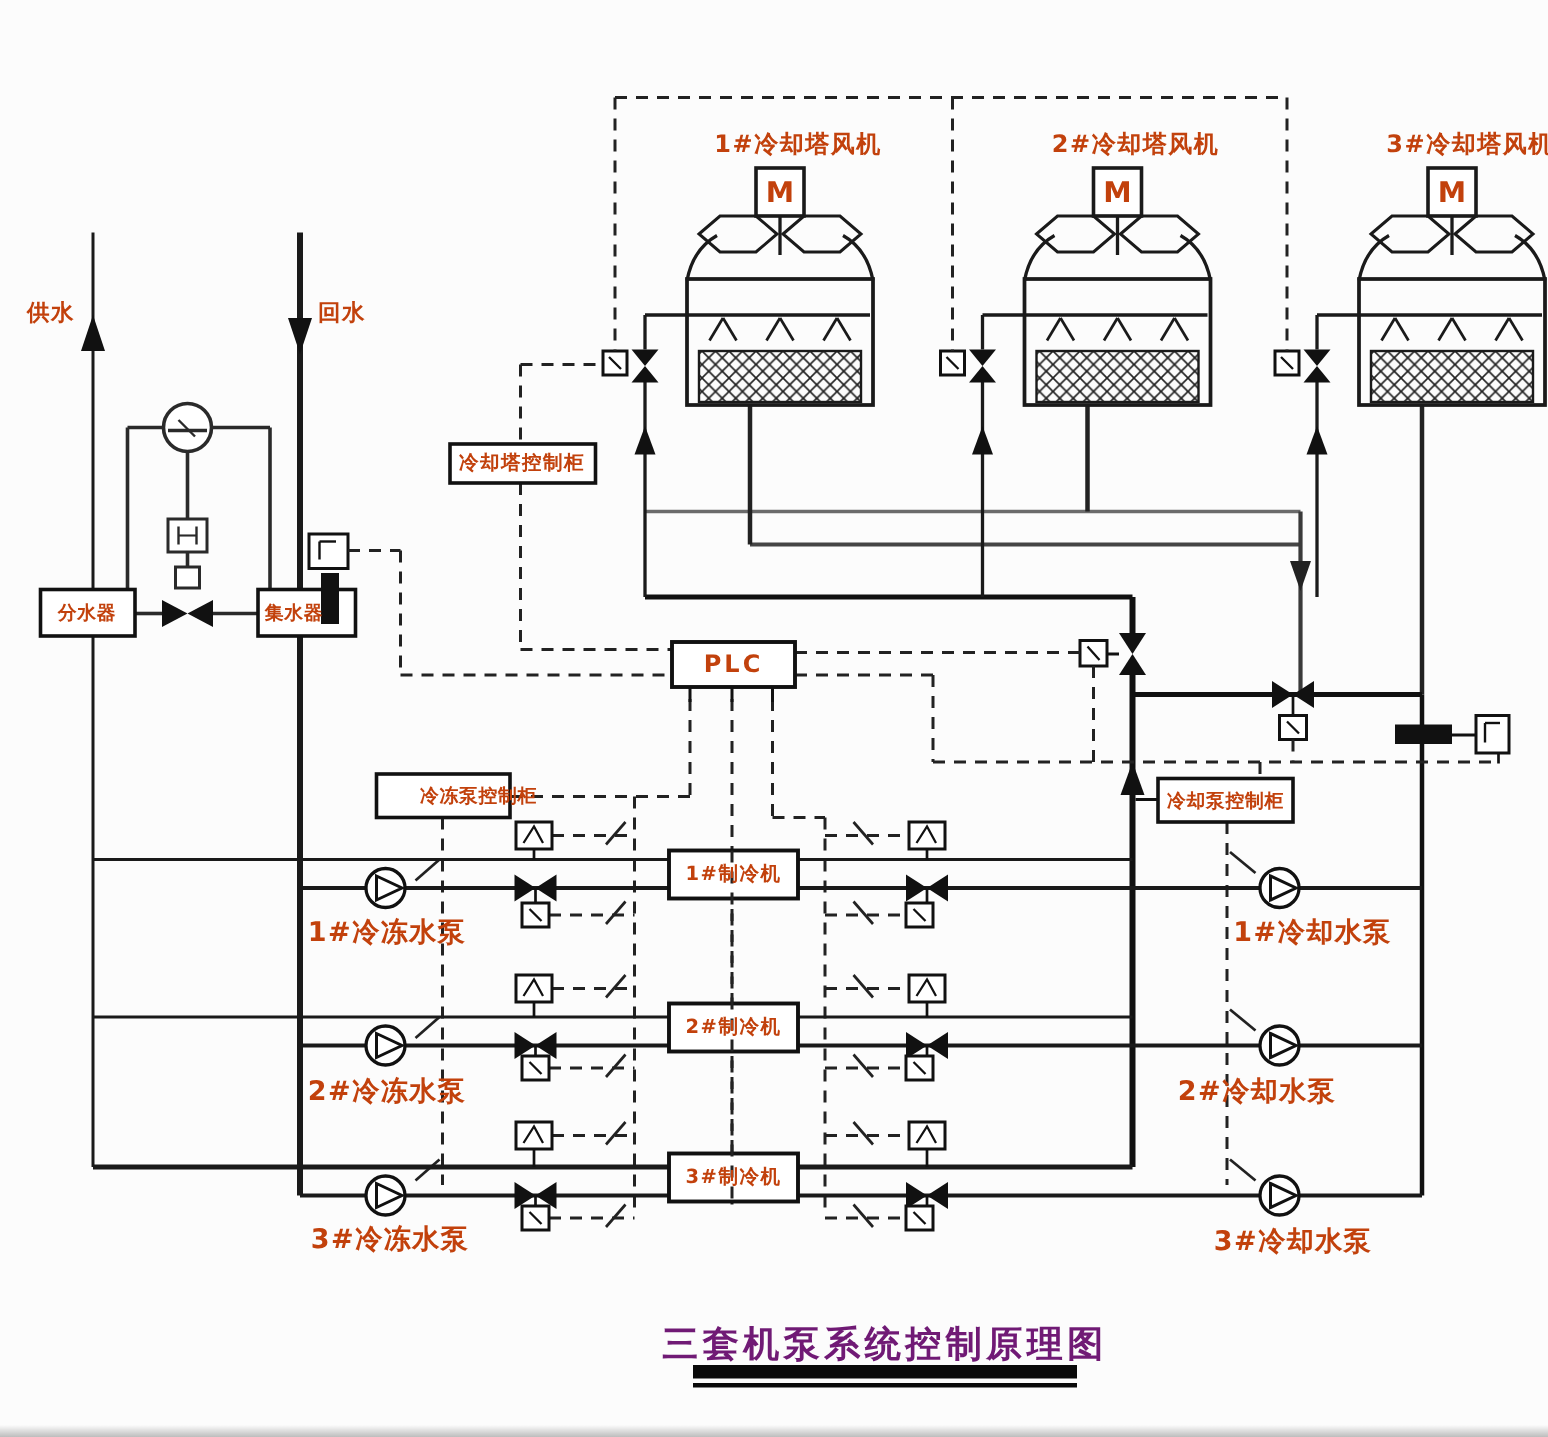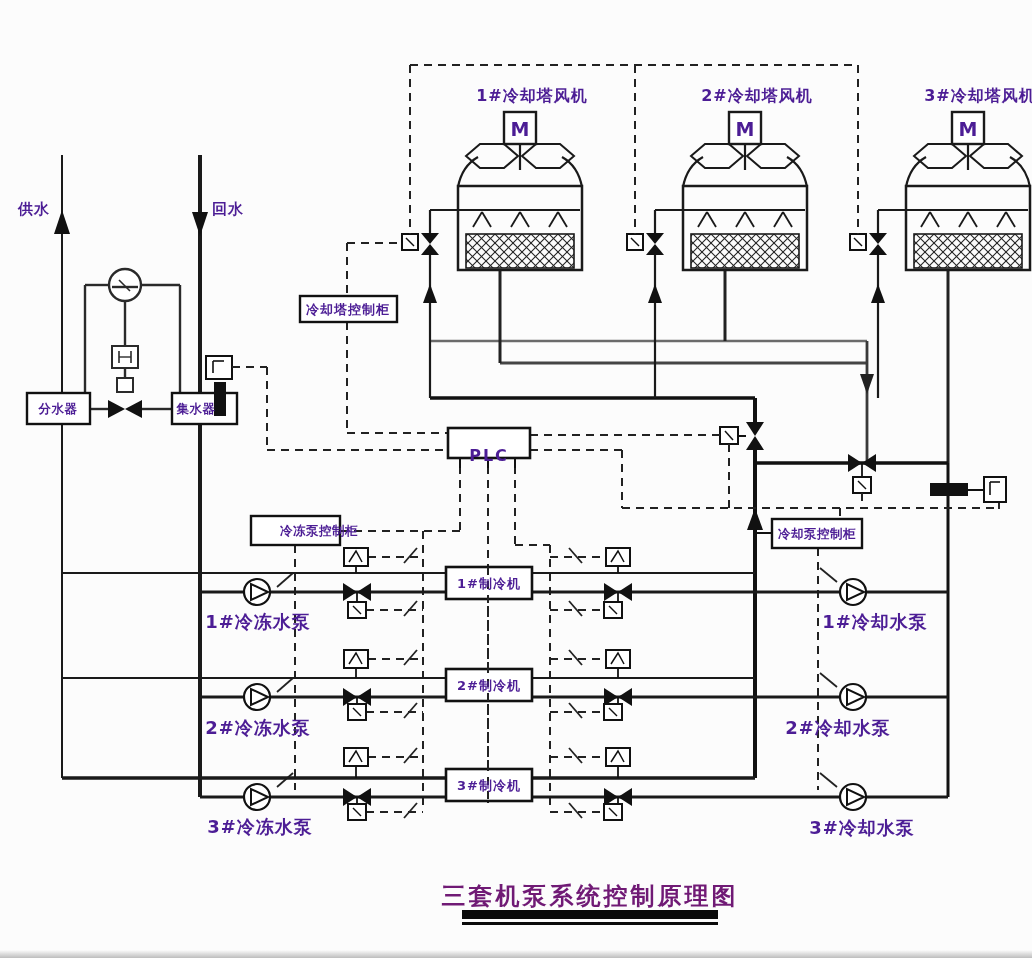--- a/index.html
+++ b/index.html
@@ -5,21 +5,21 @@
   html,body{margin:0;padding:0;background:#e8e8e8;}
   .stage{
     position:relative;width:1032px;height:958px;overflow:hidden;
     background:#fcfcfc;
     font-family:"DejaVu Sans","Liberation Sans",sans-serif;
     color:#111;
   }
   .stage svg{position:absolute;left:0;top:0;}
   .lbl{
     position:absolute;transform:translate(-50%,-50%);
-    font-weight:bold;white-space:nowrap;color:#4c1d95;
+    font-weight:bold;white-space:nowrap;color:#c2410c;
     letter-spacing:1px;line-height:1;
   }
   .f16{font-size:16px;}
   .f15{font-size:15px;}
   .f14{font-size:18px;}
   .f13{font-size:13px;}
   .f12{font-size:12.5px;letter-spacing:0.5px;}
   .plc{font-size:16px;letter-spacing:2px;}
   .mlab{font-size:19px;letter-spacing:0;}
   .title{font-size:24px;letter-spacing:3px;color:#701a75;}
@@ -399,21 +399,21 @@
 <div class="lbl mlab" style="left:745px;top:129px;">M</div>
 <div class="lbl mlab" style="left:968px;top:129px;">M</div>
 
 <div class="lbl f15" style="left:34px;top:209px;">供水</div>
 <div class="lbl f15" style="left:228px;top:209px;">回水</div>
 
 <div class="lbl f12" style="left:58px;top:409px;">分水器</div>
 <div class="lbl f12" style="left:196px;top:409px;">集水器</div>
 
 <div class="lbl f13" style="left:348px;top:309px;">冷却塔控制柜</div>
-<div class="lbl plc" style="left:489px;top:456px;">PLC</div>
+<div class="lbl plc" style="left:489px;top:443px;">PLC</div>
 <div class="lbl f12" style="left:295px;top:531px;margin-left:24px;">冷冻泵控制柜</div>
 <div class="lbl f12" style="left:817px;top:534px;">冷却泵控制柜</div>
 
 <div class="lbl f13" style="left:489px;top:583px;">1#制冷机</div>
 <div class="lbl f13" style="left:489px;top:685px;">2#制冷机</div>
 <div class="lbl f13" style="left:489px;top:785px;">3#制冷机</div>
 
 <div class="lbl f14" style="left:258px;top:622px;">1#冷冻水泵</div>
 <div class="lbl f14" style="left:258px;top:728px;">2#冷冻水泵</div>
 <div class="lbl f14" style="left:260px;top:827px;">3#冷冻水泵</div>

